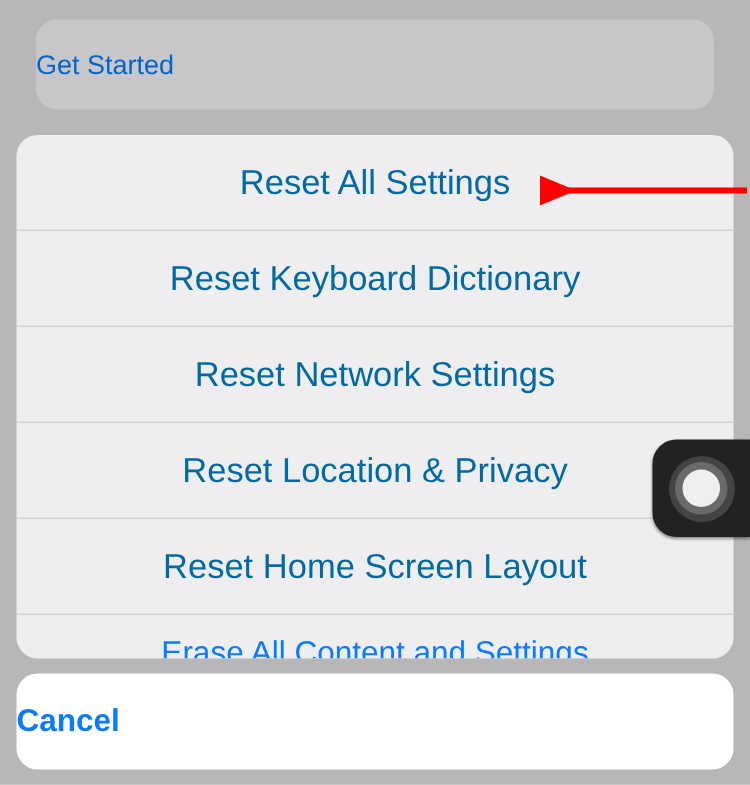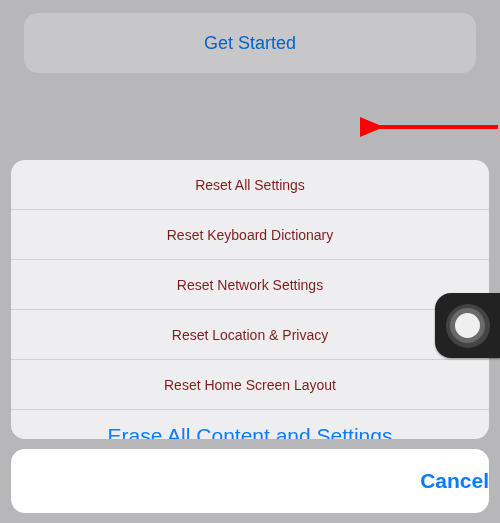--- a/index.html
+++ b/index.html
@@ -16,42 +16,42 @@
       top: 0; left: 0; right: 0;
       padding-top: 13px;
     }
     .bg-card {
       margin: 0 24px;
       background: #c7c7ca;
       border-radius: 14px;
       height: 60px;
       display: flex;
       align-items: center;
-      justify-content: center;
+      justify-content: flex-start;
       color: #0464c9;
       font-size: 18px;
     }
     .sheet-wrap {
       position: absolute;
       left: 11px;
       right: 11px;
       bottom: 10px;
     }
     .sheet {
       background: #eeeef0;
       border-radius: 14px;
       overflow: hidden;
     }
     .sheet-item {
-      height: 50px;
+      height: 64px;
       display: flex;
       align-items: center;
       justify-content: center;
-      color: #7f1d1d;
-      font-size: 14px;
+      color: #0369a1;
+      font-size: 23px;
       font-weight: 400;
       border-bottom: 1px solid rgba(0,0,0,0.12);
       cursor: pointer;
       background: transparent;
       width: 100%;
       border-left: none;
       border-right: none;
       border-top: none;
     }
     .sheet-item:last-child { border-bottom: none; }
@@ -67,21 +67,21 @@
       border-bottom: none;
       position: relative;
     }
     .cancel {
       margin-top: 10px;
       background: #ffffff;
       border-radius: 14px;
       height: 64px;
       display: flex;
       align-items: center;
-      justify-content: flex-end;
+      justify-content: flex-start;
       color: #0a7aff;
       font-size: 21px;
       font-weight: 600;
       cursor: pointer;
     }
     .arrow {
       position: absolute;
       top: 113px;
       left: 360px;
       pointer-events: none;

